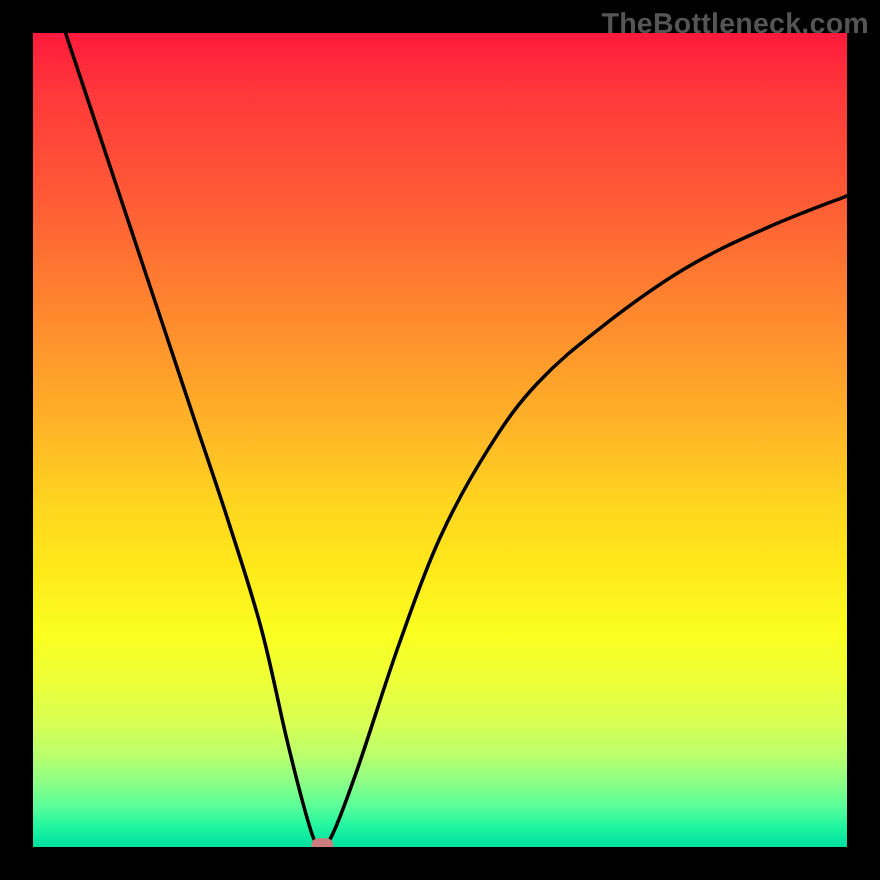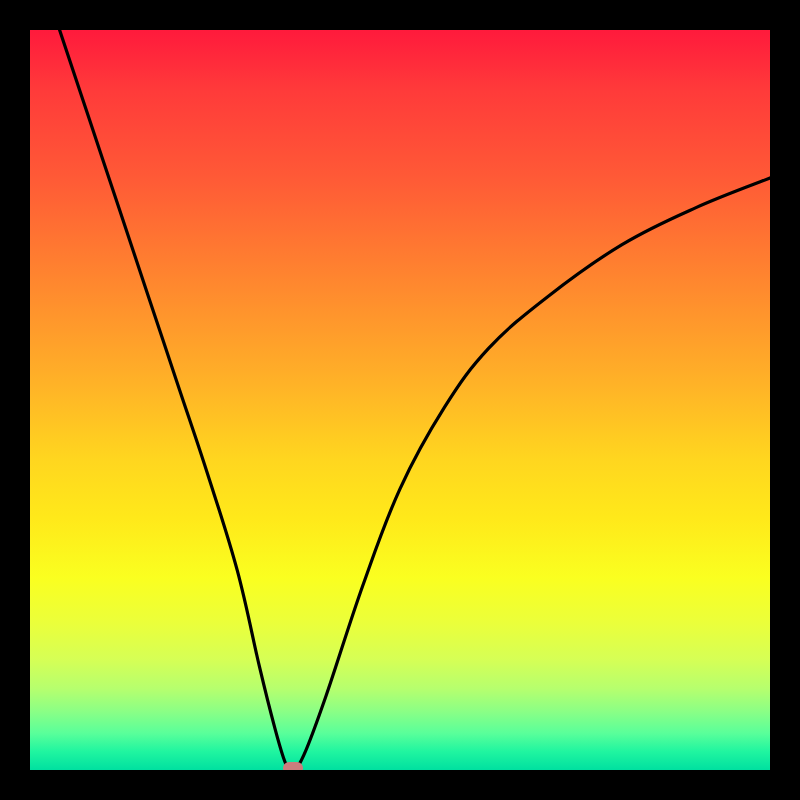--- a/index.html
+++ b/index.html
@@ -59,20 +59,21 @@
     width: 20px;
     height: 12px;
     background: #cb7d7d;
     border-radius: 6px;
   }
 </style>
 </head>
 <body>
 
 <div class="frame">
+  <div class="watermark">TheBottleneck.com</div>
   <div class="plot-area">
     <div class="gradient"></div>
     <svg class="curve" viewBox="0 0 740 740" preserveAspectRatio="none">
       <path id="curve-path" fill="none" stroke="#000" stroke-width="3.2" stroke-linecap="round" stroke-linejoin="round" d="M 29.60 0.00 C 35.03 16.28, 48.35 56.24, 59.20 88.80 C 70.05 121.36, 77.95 145.04, 88.80 177.60 C 99.65 210.16, 107.55 233.84, 118.40 266.40 C 129.25 298.96, 137.15 322.64, 148.00 355.20 C 158.85 387.76, 166.75 410.08, 177.60 444.00 C 188.45 477.92, 197.70 504.93, 207.20 540.20 C 216.70 575.47, 222.62 607.91, 229.40 636.40 C 236.18 664.89, 239.45 677.96, 244.20 695.60 C 248.95 713.24, 251.91 724.46, 255.30 732.60 C 258.69 740.74, 259.31 741.36, 262.70 740.00 C 266.09 738.64, 267.69 738.77, 273.80 725.20 C 279.91 711.63, 285.15 697.20, 296.00 666.00 C 306.85 634.80, 319.43 592.99, 333.00 555.00 C 346.57 517.01, 355.08 491.36, 370.00 458.80 C 384.92 426.24, 398.12 403.18, 414.40 377.40 C 430.68 351.62, 439.81 338.55, 458.80 318.20 C 477.79 297.85, 493.58 285.39, 518.00 266.40 C 542.42 247.41, 564.87 230.88, 592.00 214.60 C 619.13 198.32, 638.87 189.81, 666.00 177.60 C 693.13 165.39, 726.43 153.43, 740.00 148.00"></path>
     </svg>
     <div id="marker" class="marker" style="left: 252.7px; top: 732px; background: rgb(203, 125, 125);"></div>
   </div>
 </div>
 
 </body></html>

